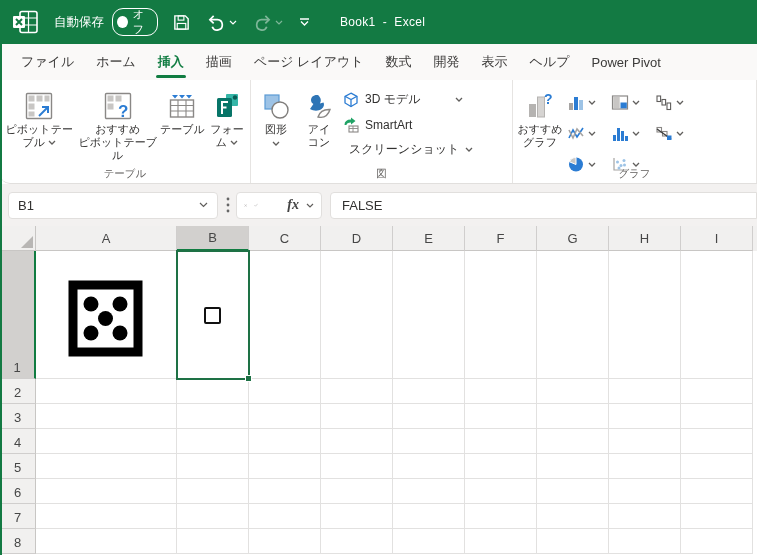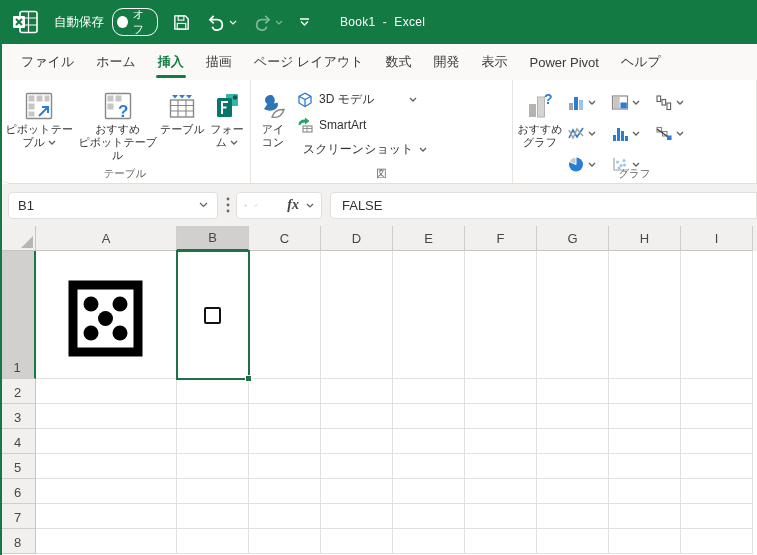--- a/index.html
+++ b/index.html
@@ -123,22 +123,22 @@
 
 <div class="tabrow">
     <div class="tab">ファイル</div>
     <div class="tab">ホーム</div>
     <div class="tab active">挿入</div>
     <div class="tab">描画</div>
     <div class="tab">ページ レイアウト</div>
     <div class="tab">数式</div>
     <div class="tab">開発</div>
     <div class="tab">表示</div>
+    <div class="tab">ヘルプ</div>
     <div class="tab">Power Pivot</div>
-    <div class="tab">ヘルプ</div>
   </div>
 
 <div class="ribbon">
 
   <div class="rgroup g-tables">
     <div class="rbtn" style="width:76px">
       <span class="ricon">
         <svg width="28" height="28" viewBox="0 0 28 28">
           <rect x="1.5" y="1.5" width="25" height="25" rx="1" fill="#fff" stroke="#8a8886" stroke-width="1.4"></rect>
           <rect x="3.5" y="3.5" width="6" height="6" fill="#c8c6c4"></rect>
@@ -198,20 +198,35 @@
         <svg class="chev" width="8" height="5" viewBox="0 0 8 5">
               <path d="M1 1 L4 4 L7 1" stroke="#605e5c" stroke-width="1.3" fill="none"></path>
             </svg>
           </span>
       </span>
     </div>
     <div class="glabel">テーブル</div>
   </div>
 
   <div class="rgroup g-illus">
+    <div class="rbtn" style="width:46px">
+      <span class="ricon">
+        <svg width="27" height="27" viewBox="0 0 27 27">
+          <rect x="2" y="2" width="14" height="14" fill="#9dc3e6" stroke="#5b9bd5" stroke-width="1.2"></rect>
+          <circle cx="17" cy="17" r="8" fill="#fff" stroke="#7f7d7b" stroke-width="1.4"></circle>
+        </svg>
+      </span>
+      <span class="rlabel"><span>図形</span><br>
+        <span class="lline">
+            <svg class="chev" width="8" height="5" viewBox="0 0 8 5">
+              <path d="M1 1 L4 4 L7 1" stroke="#605e5c" stroke-width="1.3" fill="none"></path>
+            </svg>
+          </span>
+      </span>
+    </div>
     <div class="rbtn" style="width:40px">
       <span class="ricon">
         <svg width="28" height="28" viewBox="0 0 28 28">
           <path d="M12 3 C8 3 6 5.5 6 8 c0 2 1 3.2 2.4 4 L5 17 c4 2.4 8.5 2.2 11.5 0 c2.6 -2 3 -4.6 2 -6.6 l-3.6 1 c1.4 -1.6 1.2 -5 -0.4 -6.6 C13.6 3.2 12.8 3 12 3 Z" fill="#2e75b6"></path>
           <path d="M13 25 q2.5 -8 12 -7.5 q-3 9.5 -12 7.5 z" fill="#fff" stroke="#8a8886" stroke-width="1.4"></path>
         </svg>
       </span>
       <span class="rlabel"><span>アイ</span><br>
         <span>コン</span>
       </span>

